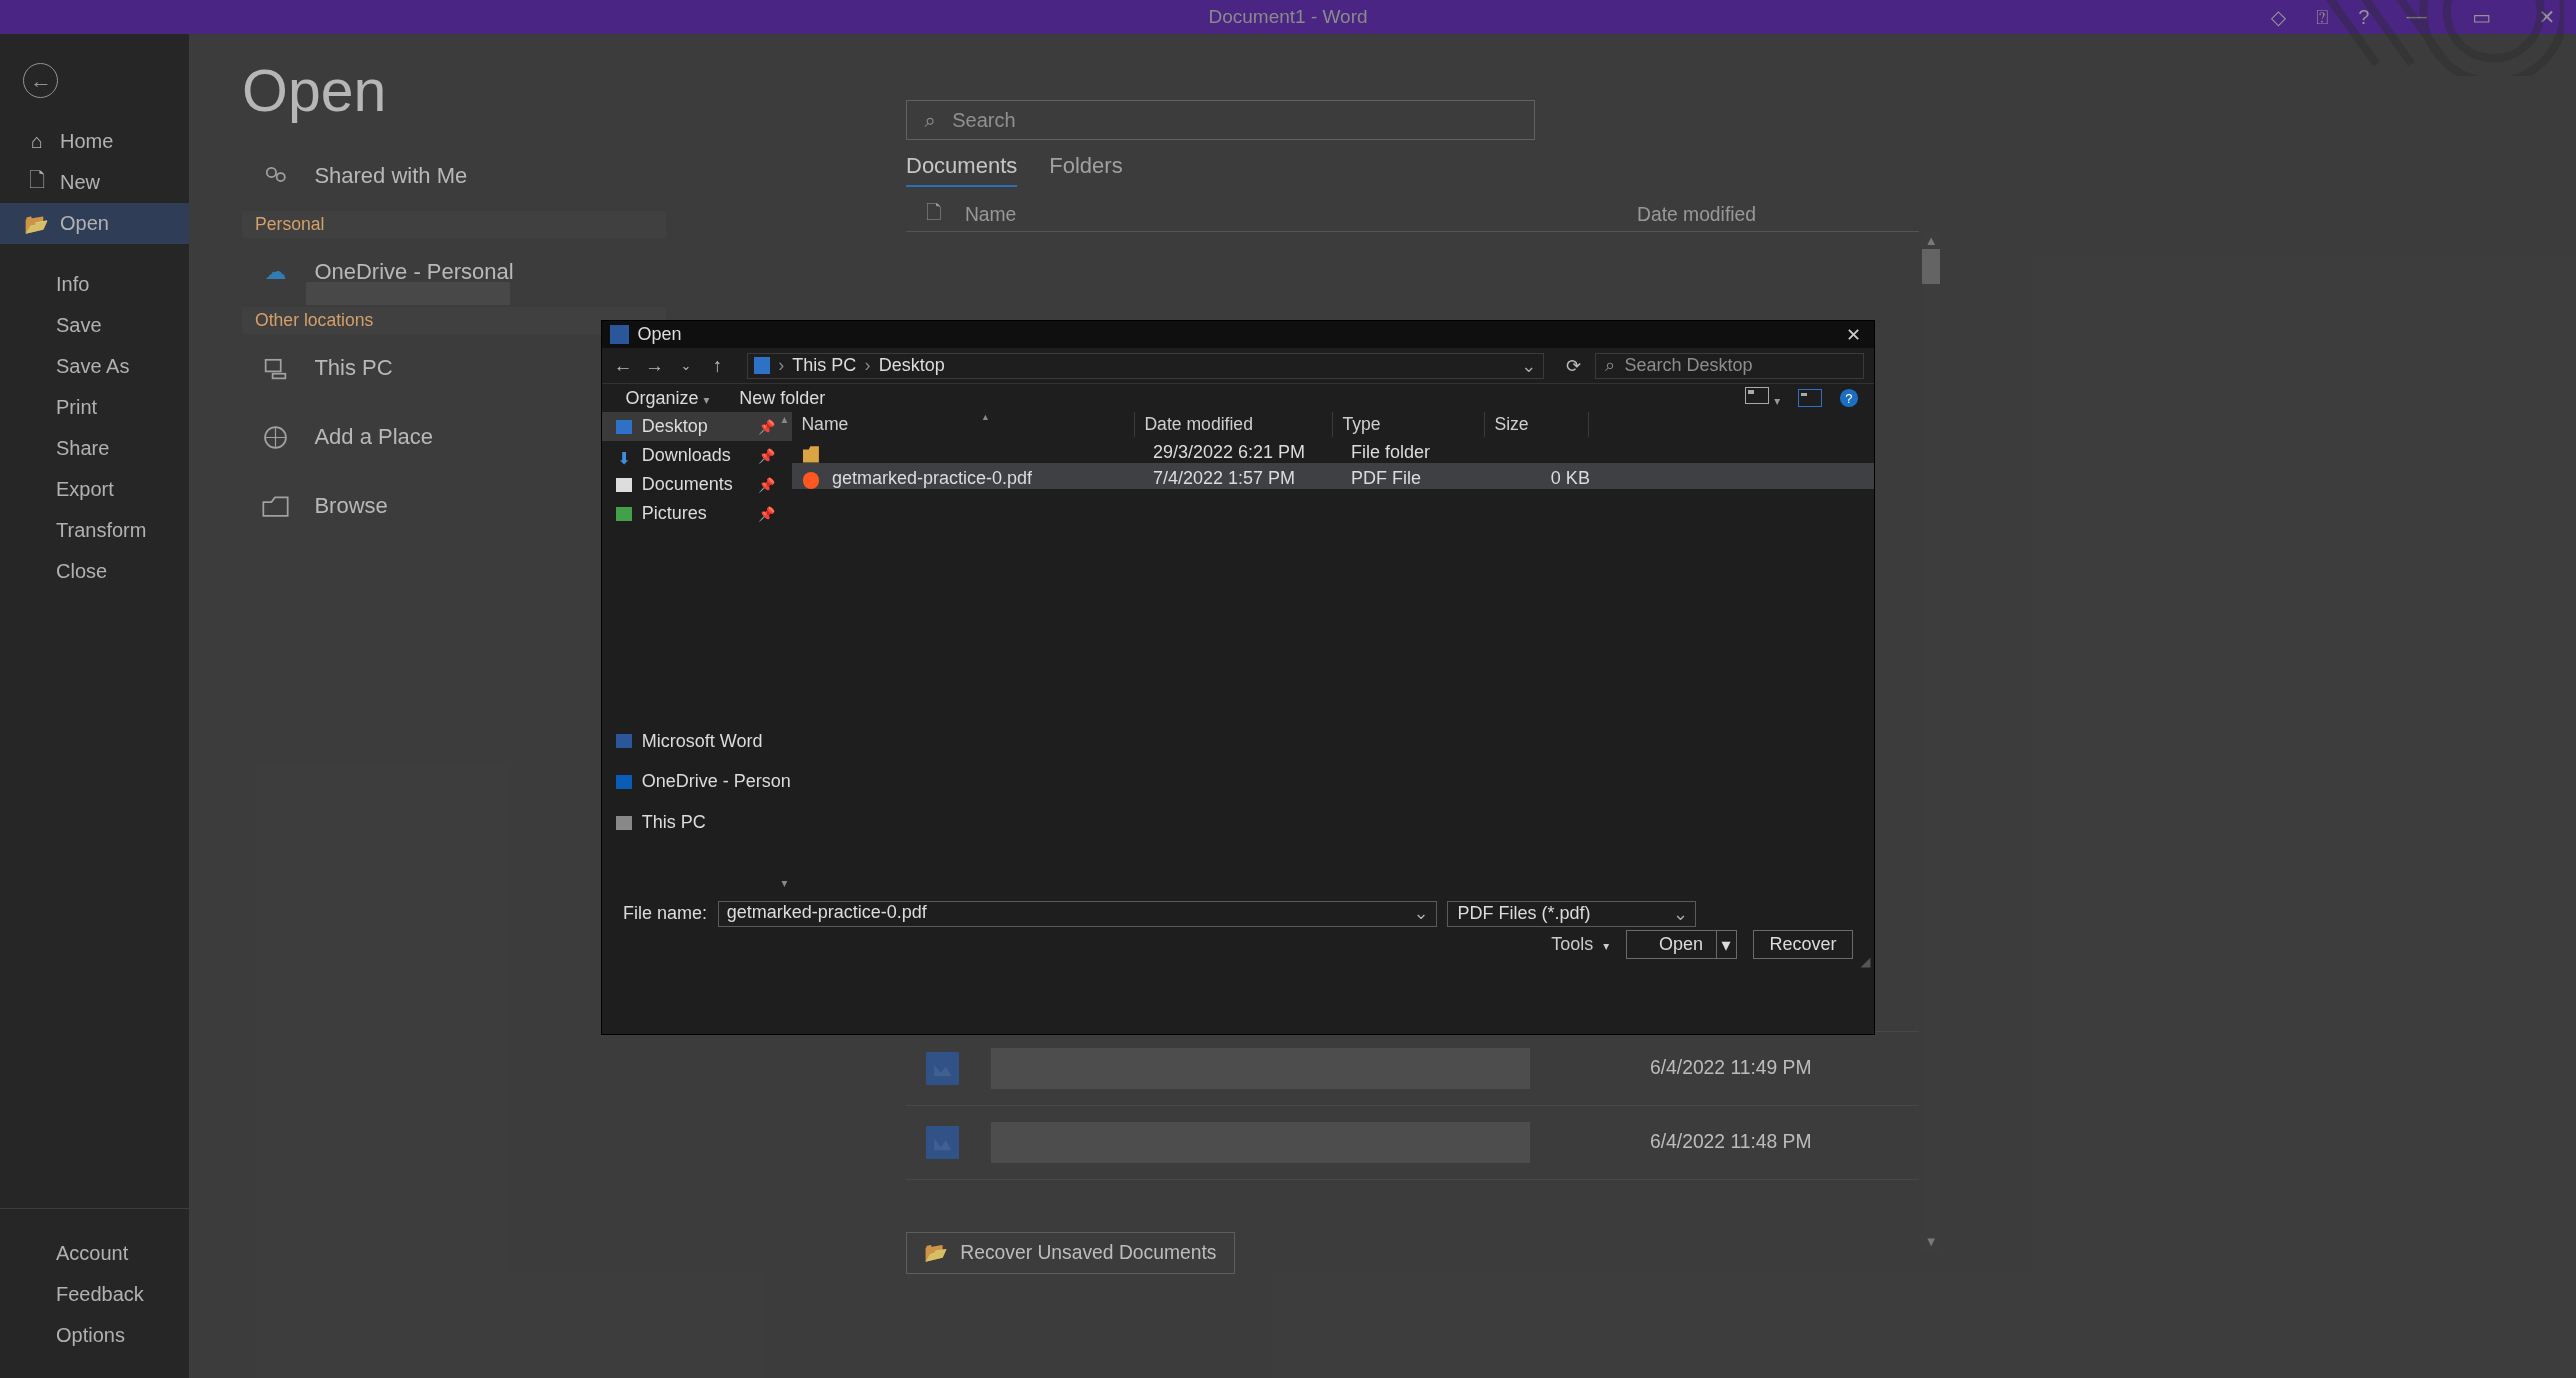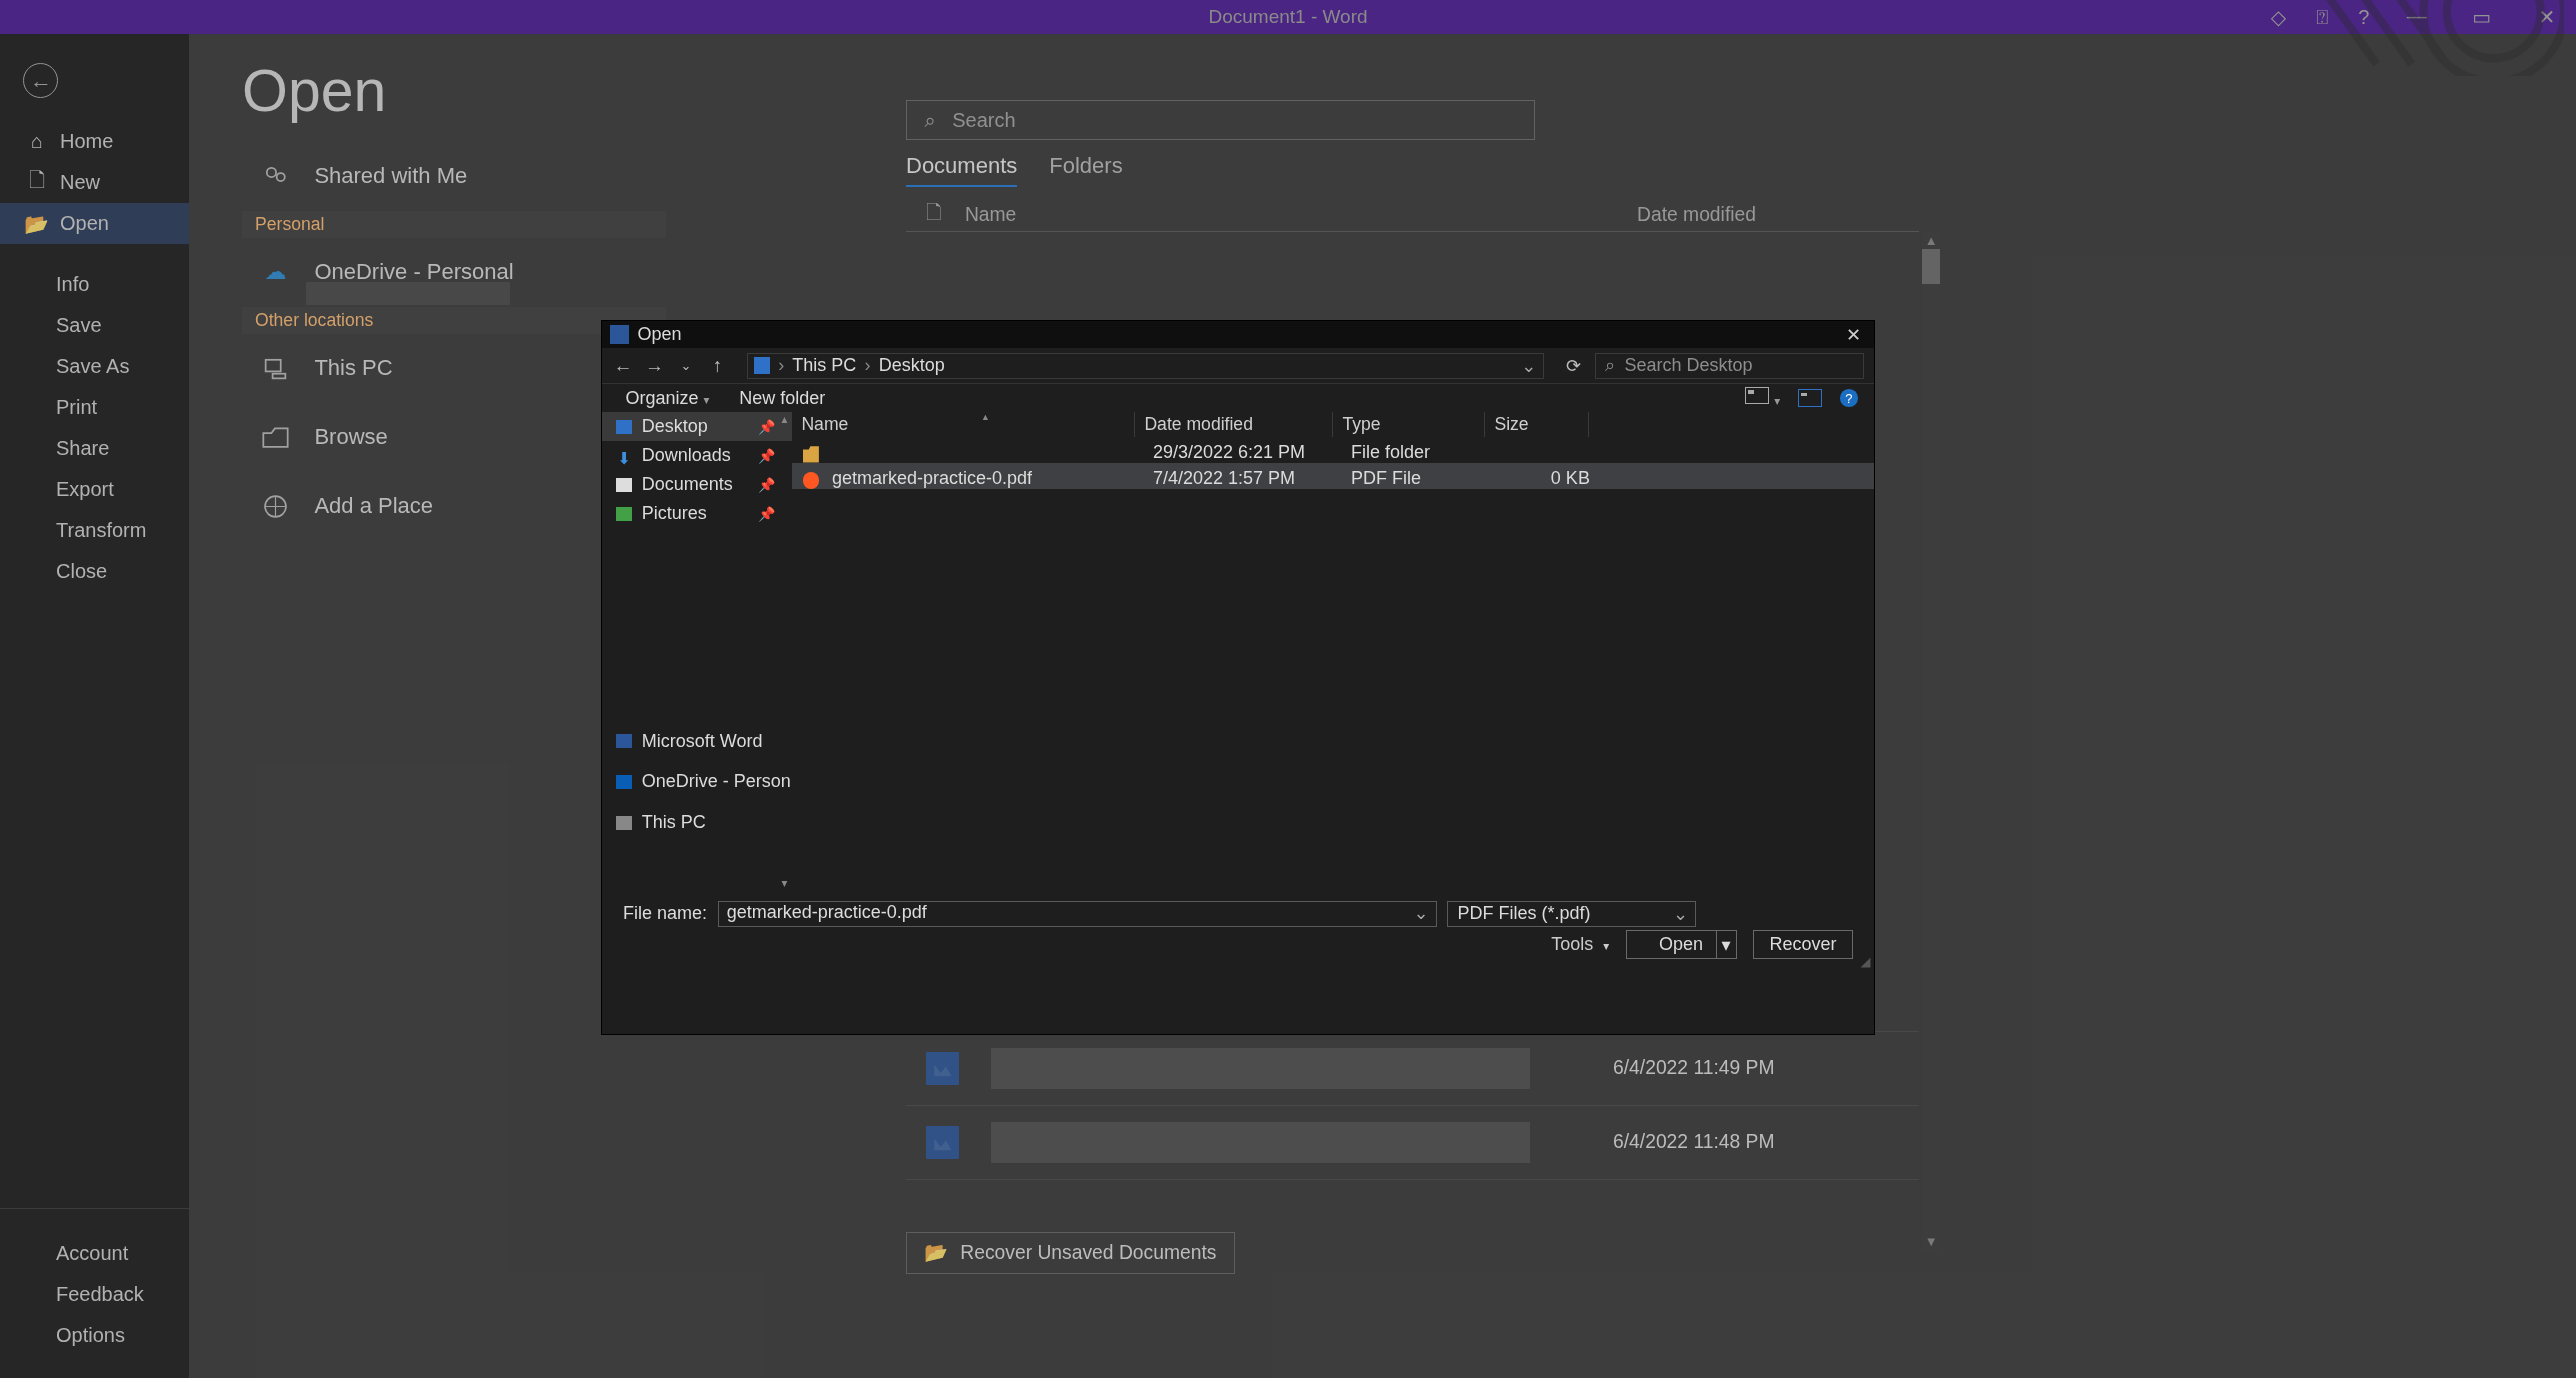--- a/index.html
+++ b/index.html
@@ -40,21 +40,21 @@
 .filepanel{position:absolute;left:717px;top:66px}
 .searchbox{width:629px;height:40px;border:1.2px solid #6b6b6b;display:flex;align-items:center;padding-left:17.6px;gap:16.4px;color:#a6a6a6;font-size:20px;margin-bottom:13px}
 .tabs{display:flex;gap:32px;font-size:22px;color:#bbb;margin-bottom:11.7px}
 .tab{padding-bottom:5.9px}
 .tab.active{color:#eaeaea;border-bottom:2.9px solid #247cd6}
 .list-header{width:1013px;height:33px;border-bottom:0.6px solid #5a5a5a;display:flex;align-items:center;padding-left:20px;gap:23.4px;color:#b0b0b0;font-size:19.3px;position:relative}
 .list-header .col-date{position:absolute;left:731px}
 .recent-row{width:1013px;height:74px;border-bottom:0.6px solid #4a4a4a;display:flex;align-items:center;padding-left:20px;position:relative;color:#dedede;font-size:19.3px}
 .recent-row .wic{width:33px;height:33px;background:#2b579a;border-radius:1.2px;margin-right:32px;position:relative}
 .recent-row .wic::before{content:"";position:absolute;inset:0;background:#fff;clip-path:polygon(25% 40%,45% 65%,60% 45%,75% 70%,75% 75%,25% 75%);opacity:.1}
-.recent-row .date{position:absolute;left:707px}
+.recent-row .date{position:absolute;left:744px}
 .recent-name-blank{width:539px;height:41px;background:#505050}
 .recover-btn{margin-top:35px;border:0.6px solid #666;padding:8.2px 17.6px;display:inline-flex;gap:11.7px;align-items:center;font-size:19.3px;color:#dedede}
 .scrollbar{position:absolute;right:-21px;top:0;width:17.6px;height:1019px;background:#3b3b3b}
 .scroll-thumb{width:100%;height:35px;background:#6e6e6e;position:absolute;top:0}
 .scroll-arrow{width:100%;height:17.6px;position:absolute;color:#8a8a8a;display:flex;align-items:center;justify-content:center;font-size:13px}
 
 
 .dialog{position:absolute;left:601px;top:320px;width:1274px;height:715px;background:#1e1e1e;z-index:20;border:0.6px solid #000;color:#dcdcdc;font-size:18px}
 .dlg-title{height:27px;background:#0f0f0f;display:flex;align-items:center;padding-left:8.2px;gap:8.2px;position:relative}
 .dlg-title .wicon{width:19px;height:19px;background:#2b579a;display:inline-block}
@@ -227,34 +227,34 @@
         <span class="loc-icon">
             <svg width="29" height="29" viewBox="0 0 50 50">
               <rect x="8" y="10" width="26" height="20" fill="none" stroke="#bbb" stroke-width="3"></rect>
               <rect x="20" y="34" width="22" height="8" fill="none" stroke="#bbb" stroke-width="3"></rect>
             </svg>
           </span>
         <span>This PC</span>
       </div>
       <div class="loc-item">
         <span class="loc-icon">
-            <svg width="29" height="23.4" viewBox="0 0 50 40">
-              <path d="M4 12 L18 12 L24 4 L46 4 L46 36 L4 36 Z" fill="none" stroke="#bbb" stroke-width="3"></path>
-            </svg>
-          </span>
-        <span>Browse</span>
-      </div>
-      <div class="loc-item">
-        <span class="loc-icon">
             <svg width="29" height="29" viewBox="0 0 50 50">
               <circle cx="25" cy="25" r="18" fill="none" stroke="#bbb" stroke-width="3"></circle>
               <path d="M25 7 V43 M7 25 H43" stroke="#bbb" stroke-width="2"></path>
             </svg>
           </span>
         <span>Add a Place</span>
+      </div>
+      <div class="loc-item">
+        <span class="loc-icon">
+            <svg width="29" height="23.4" viewBox="0 0 50 40">
+              <path d="M4 12 L18 12 L24 4 L46 4 L46 36 L4 36 Z" fill="none" stroke="#bbb" stroke-width="3"></path>
+            </svg>
+          </span>
+        <span>Browse</span>
       </div>
     </div>
 
     <div class="filepanel">
       <div class="searchbox">
         <span>⌕</span>
         <span>Search</span>
       </div>
       <div class="tabs">
         <div class="tab active">Documents</div>

